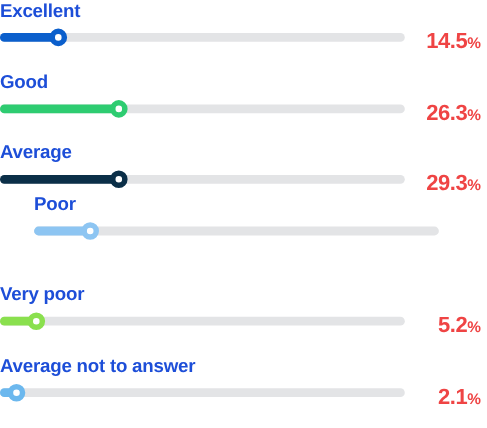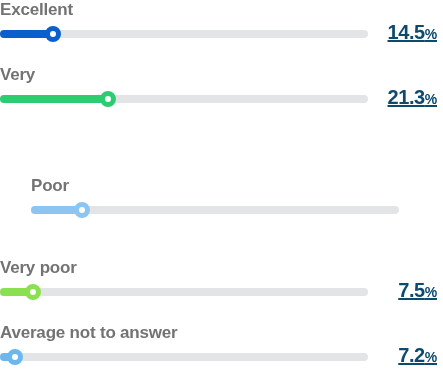--- a/index.html
+++ b/index.html
@@ -24,21 +24,21 @@
     width: 443px;
     height: 60px;
   }
   .row-label {
     position: absolute;
     left: 0;
     top: 0;
     font-size: 17px;
     font-weight: bold;
     letter-spacing: -0.2px;
-    color: #737373;
+    color: #1d4ed8;
     white-space: nowrap;
     line-height: 20px;
     text-align: center;
   }
   .slider-wrap {
     position: absolute;
     left: 0;
     top: 26px;
     width: 368px;
     height: 16px;
@@ -69,25 +69,24 @@
     border-width: 5px;
     border-style: solid;
     background: #ffffff;
   }
   .row-value {
     position: absolute;
     right: 6px;
     top: 20px;
     font-size: 20px;
     font-weight: bold;
-    color: #0c4a6e;
+    color: #ef4444;
     letter-spacing: -0.4px;
     white-space: nowrap;
-    line-height: 24px;
-    text-decoration: underline;
+    line-height: 36px;
   }
   .row-value .pct {
     font-size: 14px;
     font-weight: bold;
     letter-spacing: -0.3px;
   }
 </style>
 </head>
 <body>
 
@@ -95,47 +94,56 @@
     <div class="slider-row" style="top: 0px;">
       <div class="row-label">Excellent</div>
       <div class="slider-wrap">
         <div class="track-bg"></div>
         <div class="track-fill" style="width: 53.36px; background: rgb(11, 95, 204);"></div>
         <div class="knob" style="left: 45.36px; border-color: rgb(11, 95, 204); background: rgb(255, 255, 255);"></div>
       </div>
       <div class="row-value"><span>14.5</span><span class="pct">%</span></div>
     </div>
     <div class="slider-row" style="top: 64.5px;">
-      <div class="row-label">Very</div>
+      <div class="row-label">Good</div>
       <div class="slider-wrap">
         <div class="track-bg"></div>
         <div class="track-fill" style="width: 108.192px; background: rgb(46, 204, 113);"></div>
         <div class="knob" style="left: 100.192px; border-color: rgb(46, 204, 113); background: rgb(255, 255, 255);"></div>
       </div>
-      <div class="row-value"><span>21.3</span><span class="pct">%</span></div>
+      <div class="row-value"><span>26.3</span><span class="pct">%</span></div>
+    </div>
+    <div class="slider-row" style="top: 129px;">
+      <div class="row-label">Average</div>
+      <div class="slider-wrap">
+        <div class="track-bg"></div>
+        <div class="track-fill" style="width: 107.824px; background: rgb(11, 47, 72);"></div>
+        <div class="knob" style="left: 99.824px; border-color: rgb(11, 47, 72); background: rgb(255, 255, 255);"></div>
+      </div>
+      <div class="row-value"><span>29.3</span><span class="pct">%</span></div>
     </div>
     <div class="slider-row" style="top: 176px; margin-left: 31px;">
       <div class="row-label">Poor</div>
       <div class="slider-wrap">
         <div class="track-bg"></div>
         <div class="track-fill" style="width: 50.784px; background: rgb(141, 197, 242);"></div>
         <div class="knob" style="left: 42.784px; border-color: rgb(141, 197, 242); background: rgb(255, 255, 255);"></div>
       </div>
     </div>
     <div class="slider-row" style="top: 258px;">
       <div class="row-label">Very poor</div>
       <div class="slider-wrap">
         <div class="track-bg"></div>
         <div class="track-fill" style="width: 32.752px; background: rgb(138, 224, 78);"></div>
         <div class="knob" style="left: 24.752px; border-color: rgb(138, 224, 78); background: rgb(255, 255, 255);"></div>
       </div>
-      <div class="row-value"><span>7.5</span><span class="pct">%</span></div>
+      <div class="row-value"><span>5.2</span><span class="pct">%</span></div>
     </div>
     <div class="slider-row" style="top: 322.5px;">
       <div class="row-label">Average not to answer</div>
       <div class="slider-wrap">
         <div class="track-bg"></div>
         <div class="track-fill" style="width: 15.088px; background: rgb(108, 184, 238);"></div>
         <div class="knob" style="left: 7.088px; border-color: rgb(108, 184, 238); background: rgb(255, 255, 255);"></div>
       </div>
-      <div class="row-value"><span>7.2</span><span class="pct">%</span></div>
+      <div class="row-value"><span>2.1</span><span class="pct">%</span></div>
     </div>
   </div>
 
 </body></html>

